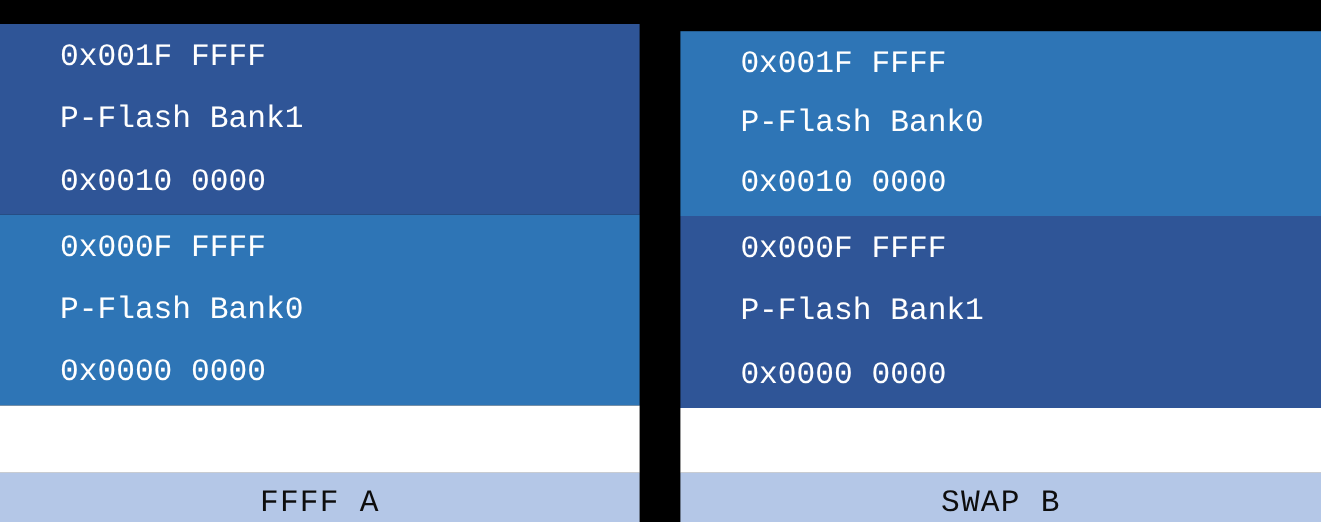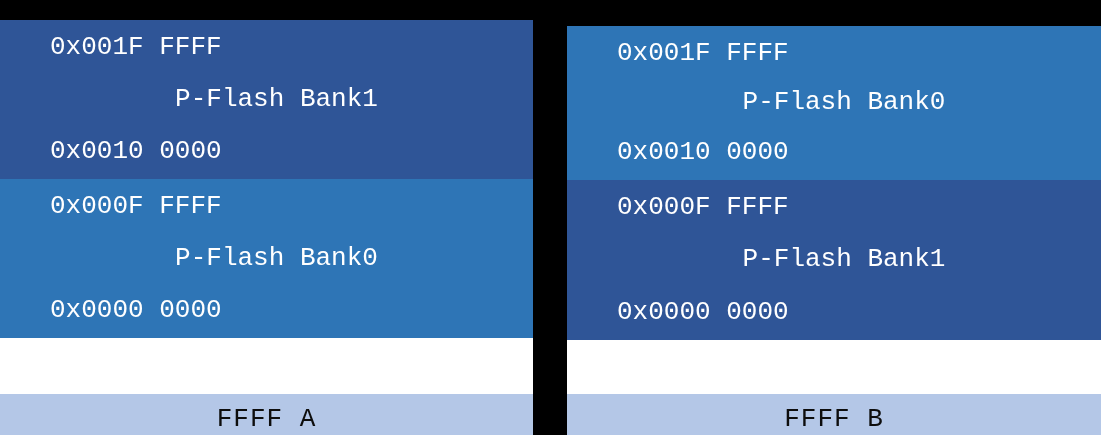--- a/index.html
+++ b/index.html
@@ -33,21 +33,21 @@
     color: #ffffff;
     font-size: 26px;
     line-height: 1.25;
   }
   .panel-a .block-1 { height: 159px; }
   .panel-a .block-2 { height: 159px; }
   .panel-b .block-1 { height: 154px; }
   .panel-b .block-2 { height: 160px; }
 
   .row-left  { text-align: left; }
-  .row-right { text-align: center; }
+  .row-right { text-align: left; }
 
   .spacer {
     flex: 1;
     background: #ffffff;
   }
   .footer {
     height: 50px;
     display: flex;
     align-items: center;
     justify-content: center;
@@ -84,17 +84,17 @@
       <div class="row-right">P-Flash Bank0</div>
       <div class="row-left">0x0010 0000</div>
     </div>
     <div class="block block-2" style="background-color: rgb(47, 85, 151);">
       <div class="row-left">0x000F FFFF</div>
       <div class="row-right">P-Flash Bank1</div>
       <div class="row-left">0x0000 0000</div>
     </div>
     <div class="spacer" style="background-color: rgb(255, 255, 255);"></div>
     <div class="footer" style="background-color: rgb(180, 199, 231);">
-      <span>FFFF B</span>
+      <span>SWAP B</span>
     </div>
   </section>
 
 </div>
 
 </body></html>

